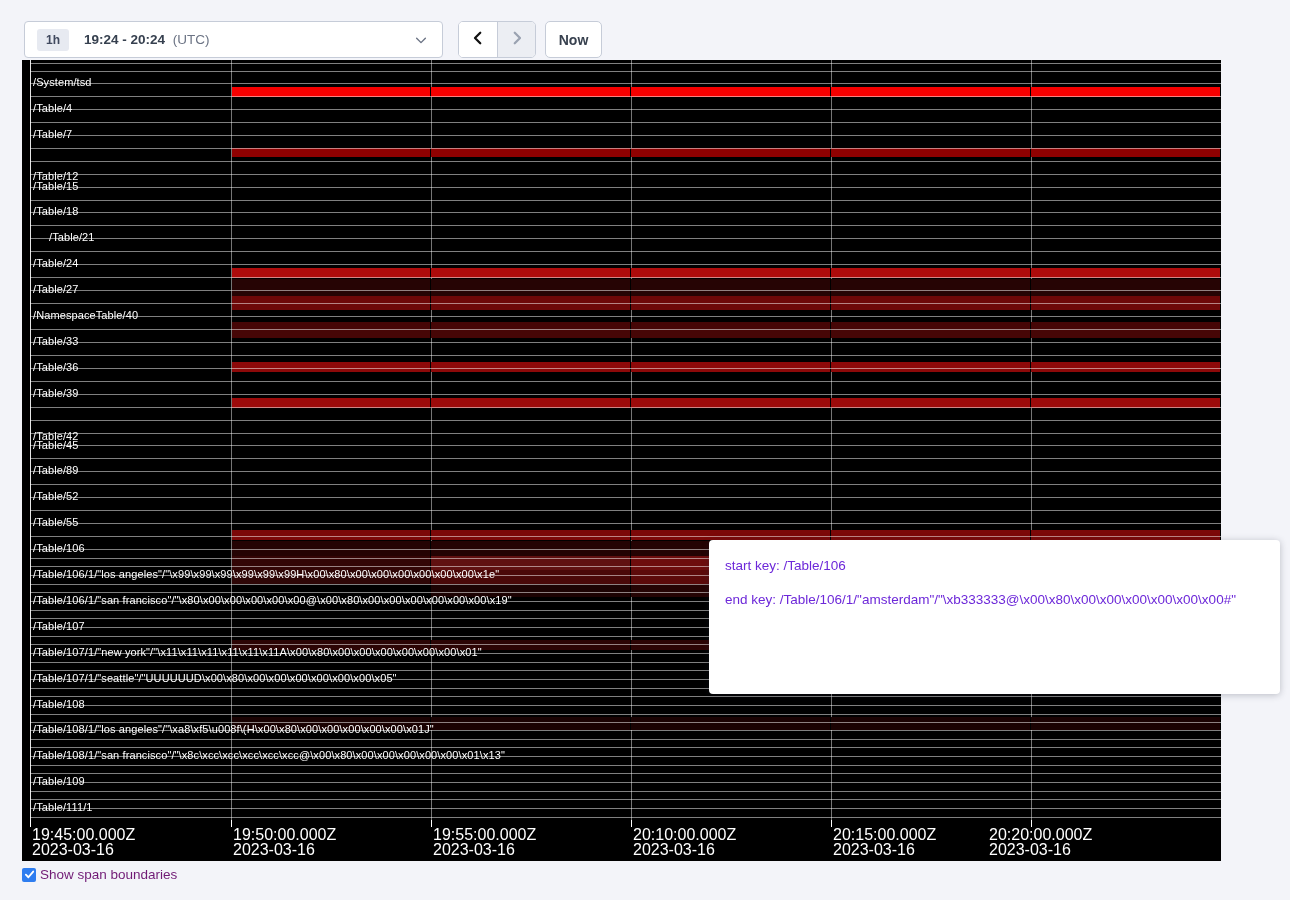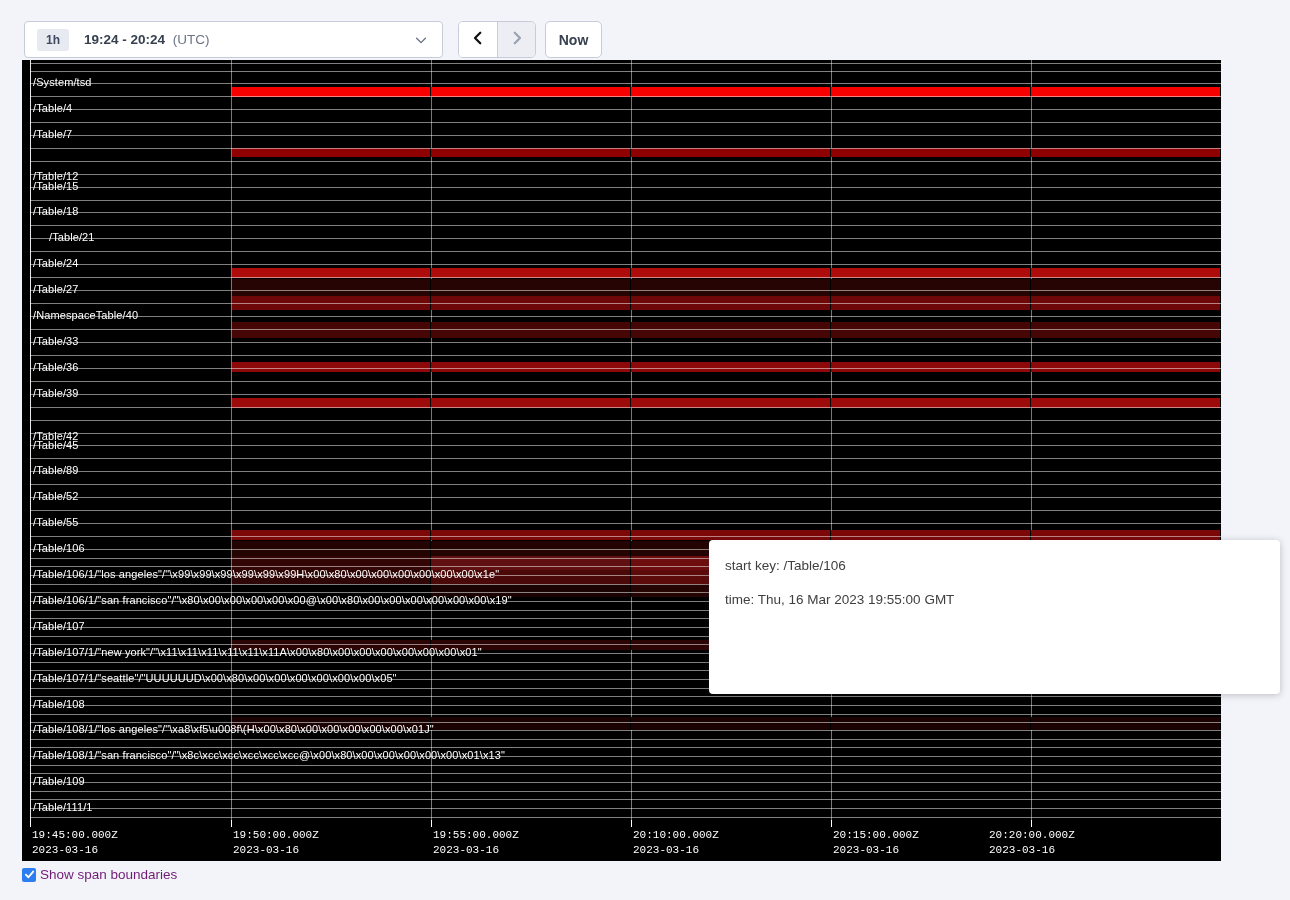--- a/index.html
+++ b/index.html
@@ -51,31 +51,31 @@
   .vline { position: absolute; top: 0; width: 1px; height: 760px; background: rgba(255,255,255,.46); }
   .vline.bright { background: rgba(255,255,255,.9); }
   .band { position: absolute; }
   .hline { position: absolute; left: 8px; right: 0; height: 1px; background: rgba(255,255,255,.5); }
   .rowlabel {
     position: absolute; left: 11px; color: #fff; font-size: 11px; line-height: 13px;
     white-space: nowrap; letter-spacing: .1px;
   }
   .tick { position: absolute; top: 760px; width: 1px; height: 7px; background: #fff; }
   .ticklabel {
-    position: absolute; top: 768px; color: #fff; font-size: 11px; line-height: 14.5px;
-    font-weight: 500; white-space: nowrap; font-family: Liberation Mono, monospace;
+    position: absolute; top: 768px; color: #fff; font-size: 16px; line-height: 14.5px;
+    font-weight: 500; white-space: nowrap;
   }
 
   
   .tooltip {
     position: absolute; left: 709px; top: 540px; width: 571px; height: 154px;
     background: #fff; border-radius: 4px; box-shadow: 0 1px 7px rgba(40,44,60,.28);
     padding: 9px 16px; z-index: 20;
   }
-  .tt-line { line-height: 34px; font-size: 13.5px; color: #404040; white-space: nowrap; }
+  .tt-line { line-height: 34px; font-size: 13.5px; color: #6d28d9; white-space: nowrap; }
 
   
   .span-toggle { position: absolute; left: 22px; top: 867px; display: flex; align-items: center; cursor: pointer; }
   .cb {
     width: 14px; height: 14px; background: #2e7df0; border-radius: 2px;
     display: flex; align-items: center; justify-content: center; cursor: pointer; flex: none;
   }
   .cb-label { margin-left: 4px; font-size: 13.5px; color: #701a75; }
 </style>
 </head>
@@ -322,21 +322,21 @@
       </div>
       <div class="tick" style="left: 1009px;"></div>
       <div class="ticklabel" style="left: 967px;">
         <div>20:20:00.000Z</div>
         <div>2023-03-16</div>
       </div>
     </div>
 
   <div class="tooltip">
     <div class="tt-line">start key: /Table/106</div>
-    <div class="tt-line">time: Thu, 16 Mar 2023 19:55:00 GMT</div>
+    <div class="tt-line">end key: /Table/106/1/"amsterdam"/"\xb333333@\x00\x80\x00\x00\x00\x00\x00\x00#"</div>
   </div>
 
   <label class="span-toggle">
     <span class="cb">
       <span>
         <svg width="11" height="11" viewBox="0 0 12 12">
             <path d="M2 6.2l2.8 2.8L10 2.8" stroke="#fff" stroke-width="2" fill="none" stroke-linecap="round" stroke-linejoin="round"></path>
           </svg>
       </span>
     </span>

